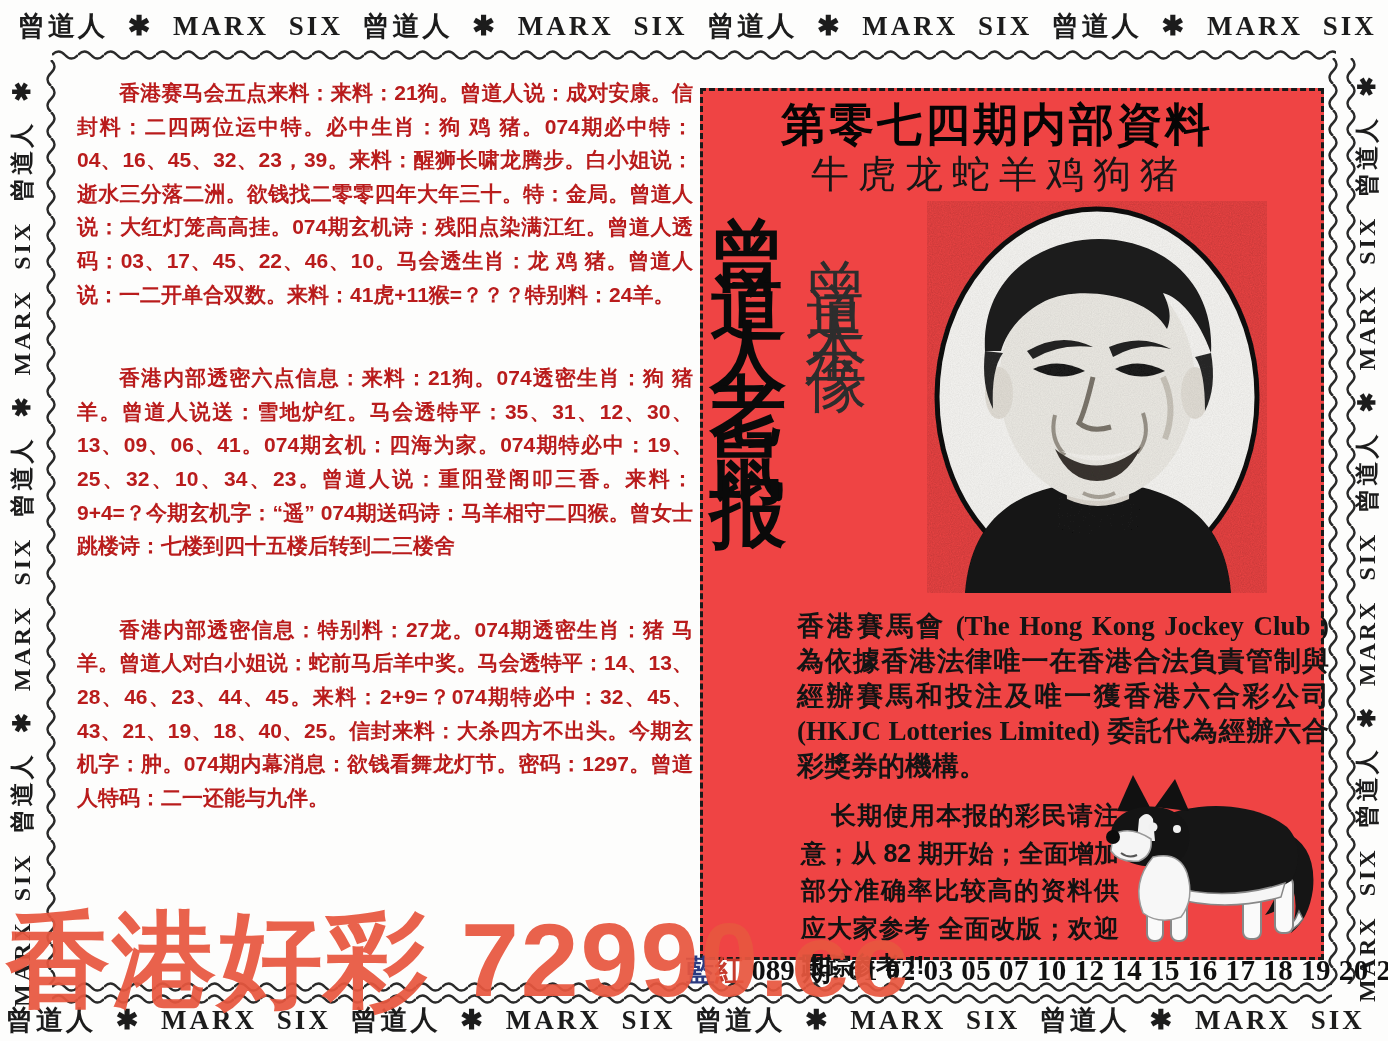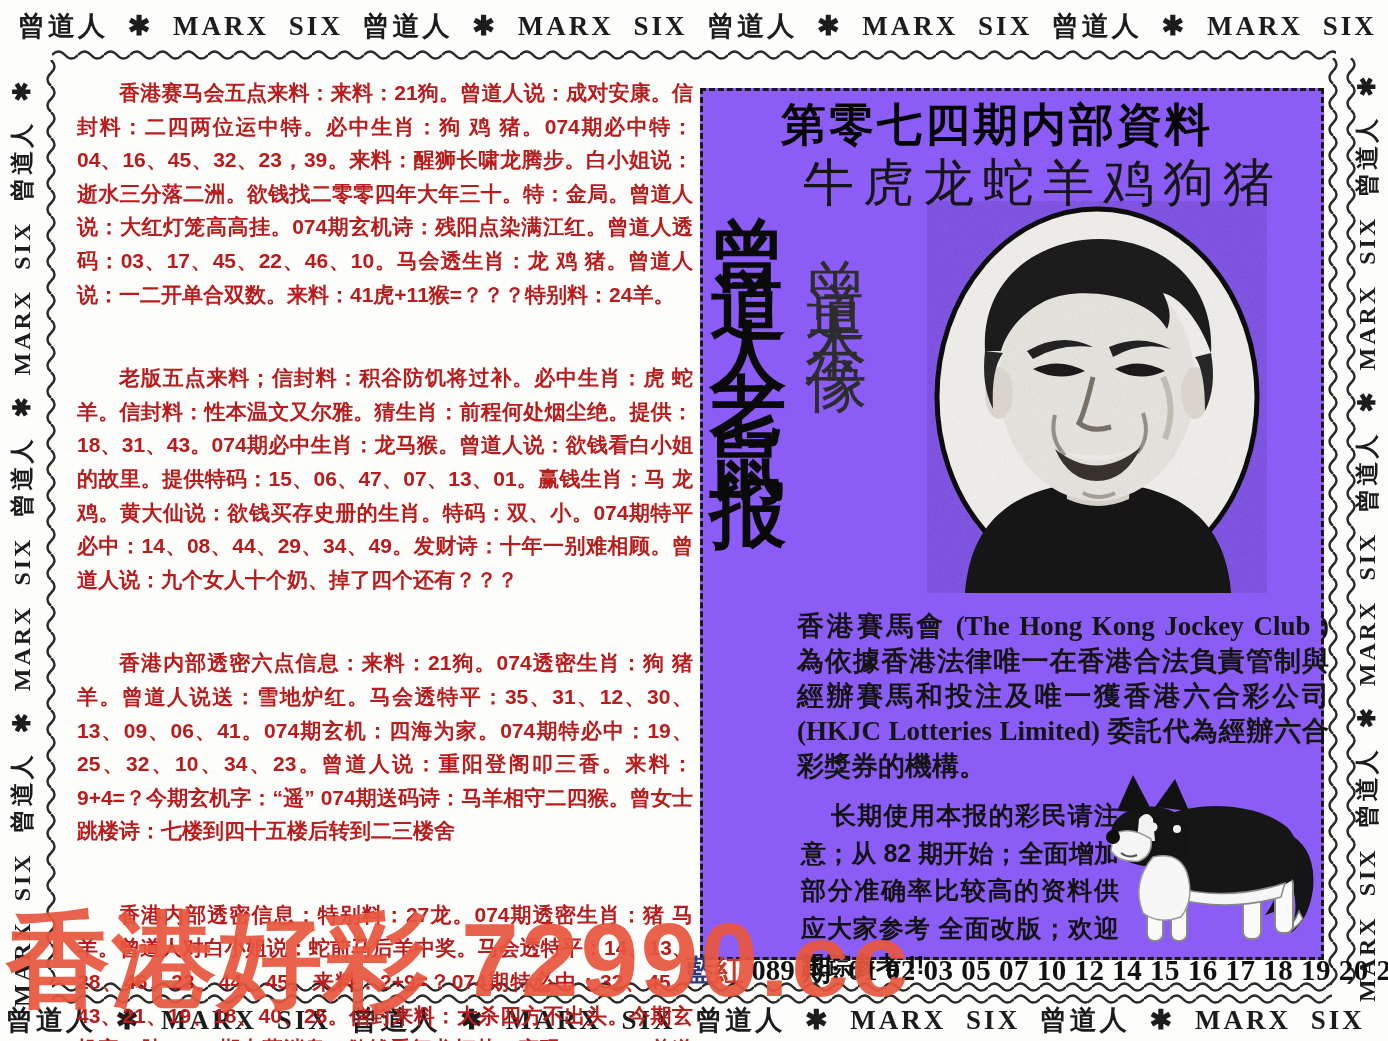--- a/index.html
+++ b/index.html
@@ -30,30 +30,30 @@
   .left-col{
     position:absolute; left:68px; top:76px; width:616px; height:862px;
     font-size:21px; font-weight:700; line-height:1.6; text-align:justify;
     color:#b91c1c;
     margin-left:9px;
   }
   .left-col p{ margin:0 0 50px 0; text-indent:2em; }
   
   .right-panel{
     position:absolute; left:700px; top:88px; width:618px; height:866px;
-    border:3.5px dashed #1a1a1a; background:#8b5cf6;
+    border:3.5px dashed #1a1a1a; background:#ef4444;
   }
   .rp-title{
     position:absolute; left:78px; top:4px; width:534px;
     font-size:45px; font-weight:800; letter-spacing:3px; white-space:nowrap;
     font-family:"Liberation Sans", sans-serif; color:#050505;
   }
   .rp-subtitle{
-    position:absolute; left:100px; top:58px; width:500px;
-    font-size:51px; font-weight:500; letter-spacing:9px; white-space:nowrap;
+    position:absolute; left:108px; top:58px; width:500px;
+    font-size:38px; font-weight:500; letter-spacing:9px; white-space:nowrap;
     font-family:"Liberation Serif", serif; color:#161616;
   }
   .rp-masthead{
     position:absolute; left:8px; top:64px; height:800px;
     writing-mode:vertical-rl; text-orientation:upright;
     font-size:76px; font-weight:900; letter-spacing:52px; line-height:1;
     color:#0a0a0a;
   }
   .rp-caption{
     position:absolute; left:102px; top:118px; height:480px;
@@ -131,21 +131,20 @@
     </svg>
   <svg class="wavy" style="left:52px;top:980px" width="1280" height="12">
       <rect width="1280" height="12" fill="url(#waveH)"></rect>
     </svg>
   <svg class="wavy" style="left:52px;top:992px" width="1280" height="12">
       <rect width="1280" height="12" fill="url(#waveH)"></rect>
     </svg>
 
   <div class="left-col">
     <p>香港赛马会五点来料：来料：21狗。曾道人说：成对安康。信封料：二四两位运中特。必中生肖：狗 鸡 猪。074期必中特：04、16、45、32、23，39。来料：醒狮长啸龙腾步。白小姐说：逝水三分落二洲。欲钱找二零零四年大年三十。特：金局。曾道人说：大红灯笼高高挂。074期玄机诗：残阳点染满江红。曾道人透码：03、17、45、22、46、10。马会透生肖：龙 鸡 猪。曾道人说：一二开单合双数。来料：41虎+11猴=？？？特别料：24羊。</p>
-    <p>老版五点来料；信封料：积谷防饥将过补。必中生肖：虎 蛇 羊。信封料：性本温文又尔雅。猜生肖：前程何处烟尘绝。提供：18、31、43。074期必中生肖：龙马猴。曾道人说：欲钱看白小姐的故里。提供特码：15、06、47、07、13、01。赢钱生肖：马 龙 鸡。黄大仙说：欲钱买存史册的生肖。特码：双、小。074期特平必中：14、08、44、29、34、49。发财诗：十年一别难相顾。曾道人说：九个女人十个奶、掉了四个还有？？？</p>
     <p>香港内部透密六点信息：来料：21狗。074透密生肖：狗 猪 羊。曾道人说送：雪地炉红。马会透特平：35、31、12、30、13、09、06、41。074期玄机：四海为家。074期特必中：19、25、32、10、34、23。曾道人说：重阳登阁叩三香。来料：9+4=？今期玄机字：“遥” 074期送码诗：马羊相守二四猴。曾女士跳楼诗：七楼到四十五楼后转到二三楼舍</p>
     <p>香港内部透密信息：特别料：27龙。074期透密生肖：猪 马 羊。曾道人对白小姐说：蛇前马后羊中奖。马会透特平：14、13、28、46、23、44、45。来料：2+9=？074期特必中：32、45、43、21、19、18、40、25。信封来料：大杀四方不出头。今期玄机字：肿。074期内幕消息：欲钱看舞龙灯节。密码：1297。曾道人特码：二一还能与九伴。</p>
 
   </div>
 
   <div class="right-panel">
     <div class="rp-title">第零七四期内部資料</div>
     <div class="rp-subtitle">牛虎龙蛇羊鸡狗猪</div>
     <div class="rp-masthead">曾道人老鼠报</div>
     <div class="rp-caption">曾道人玉像</div>

